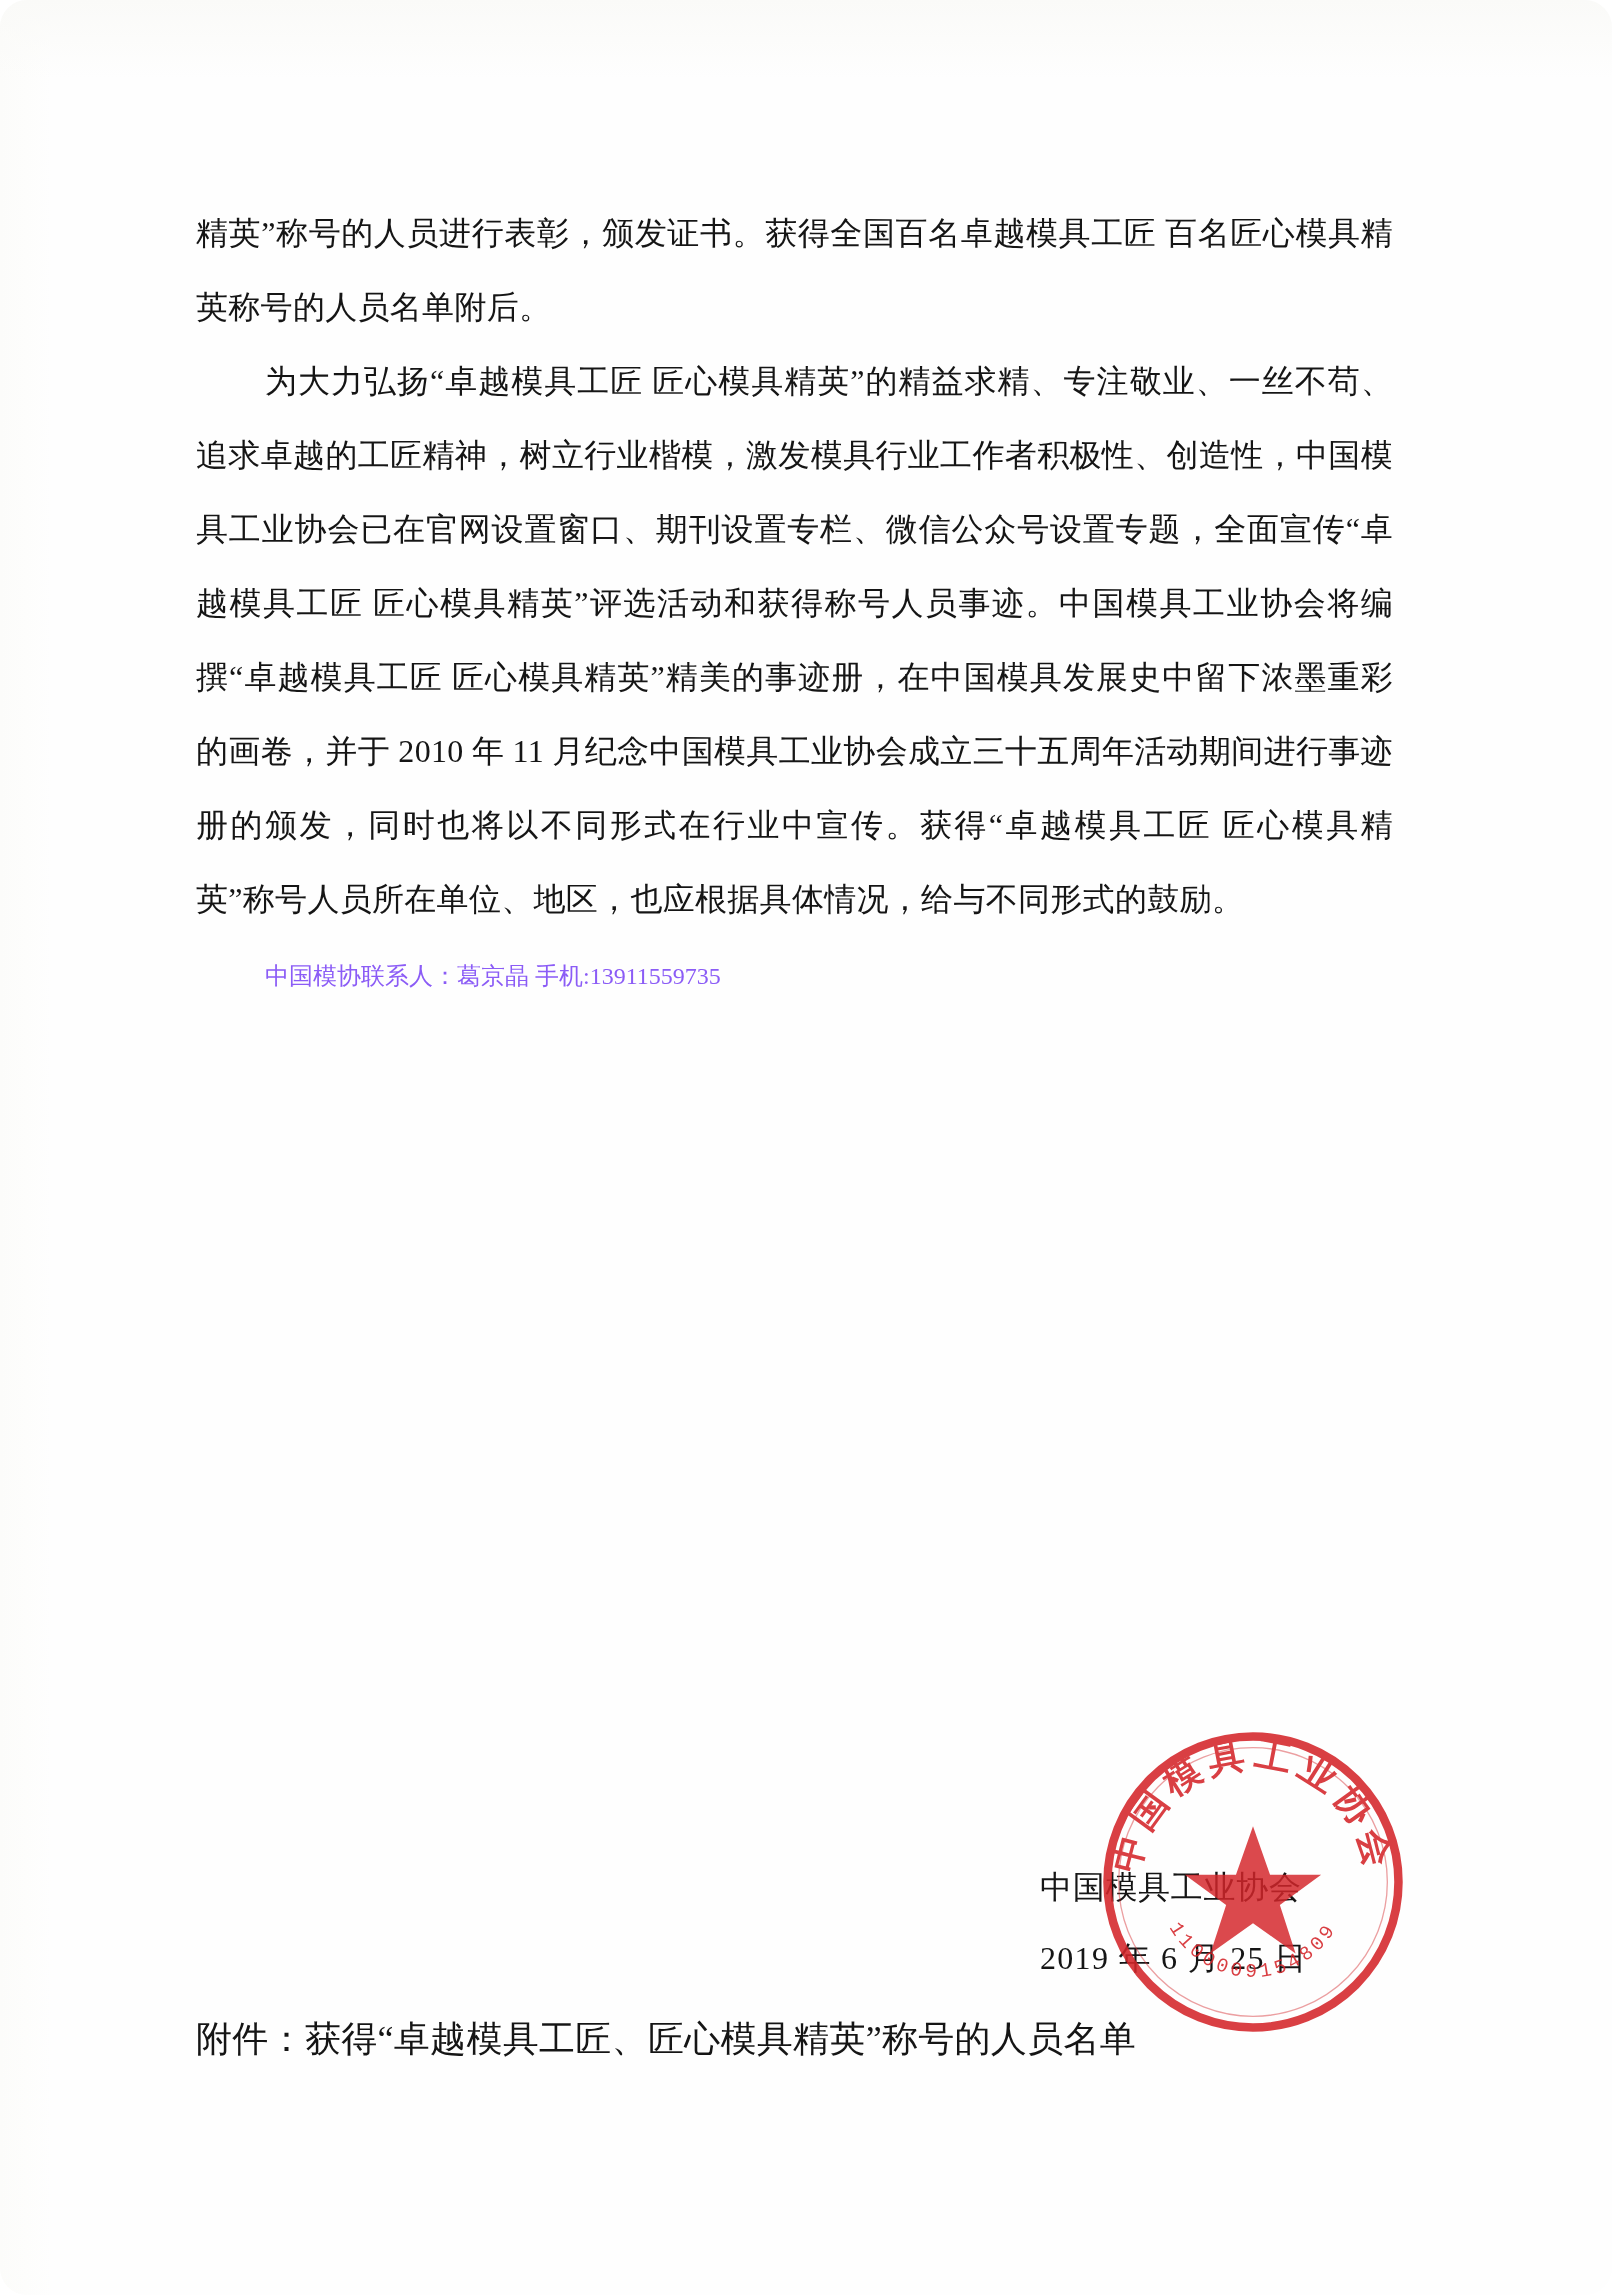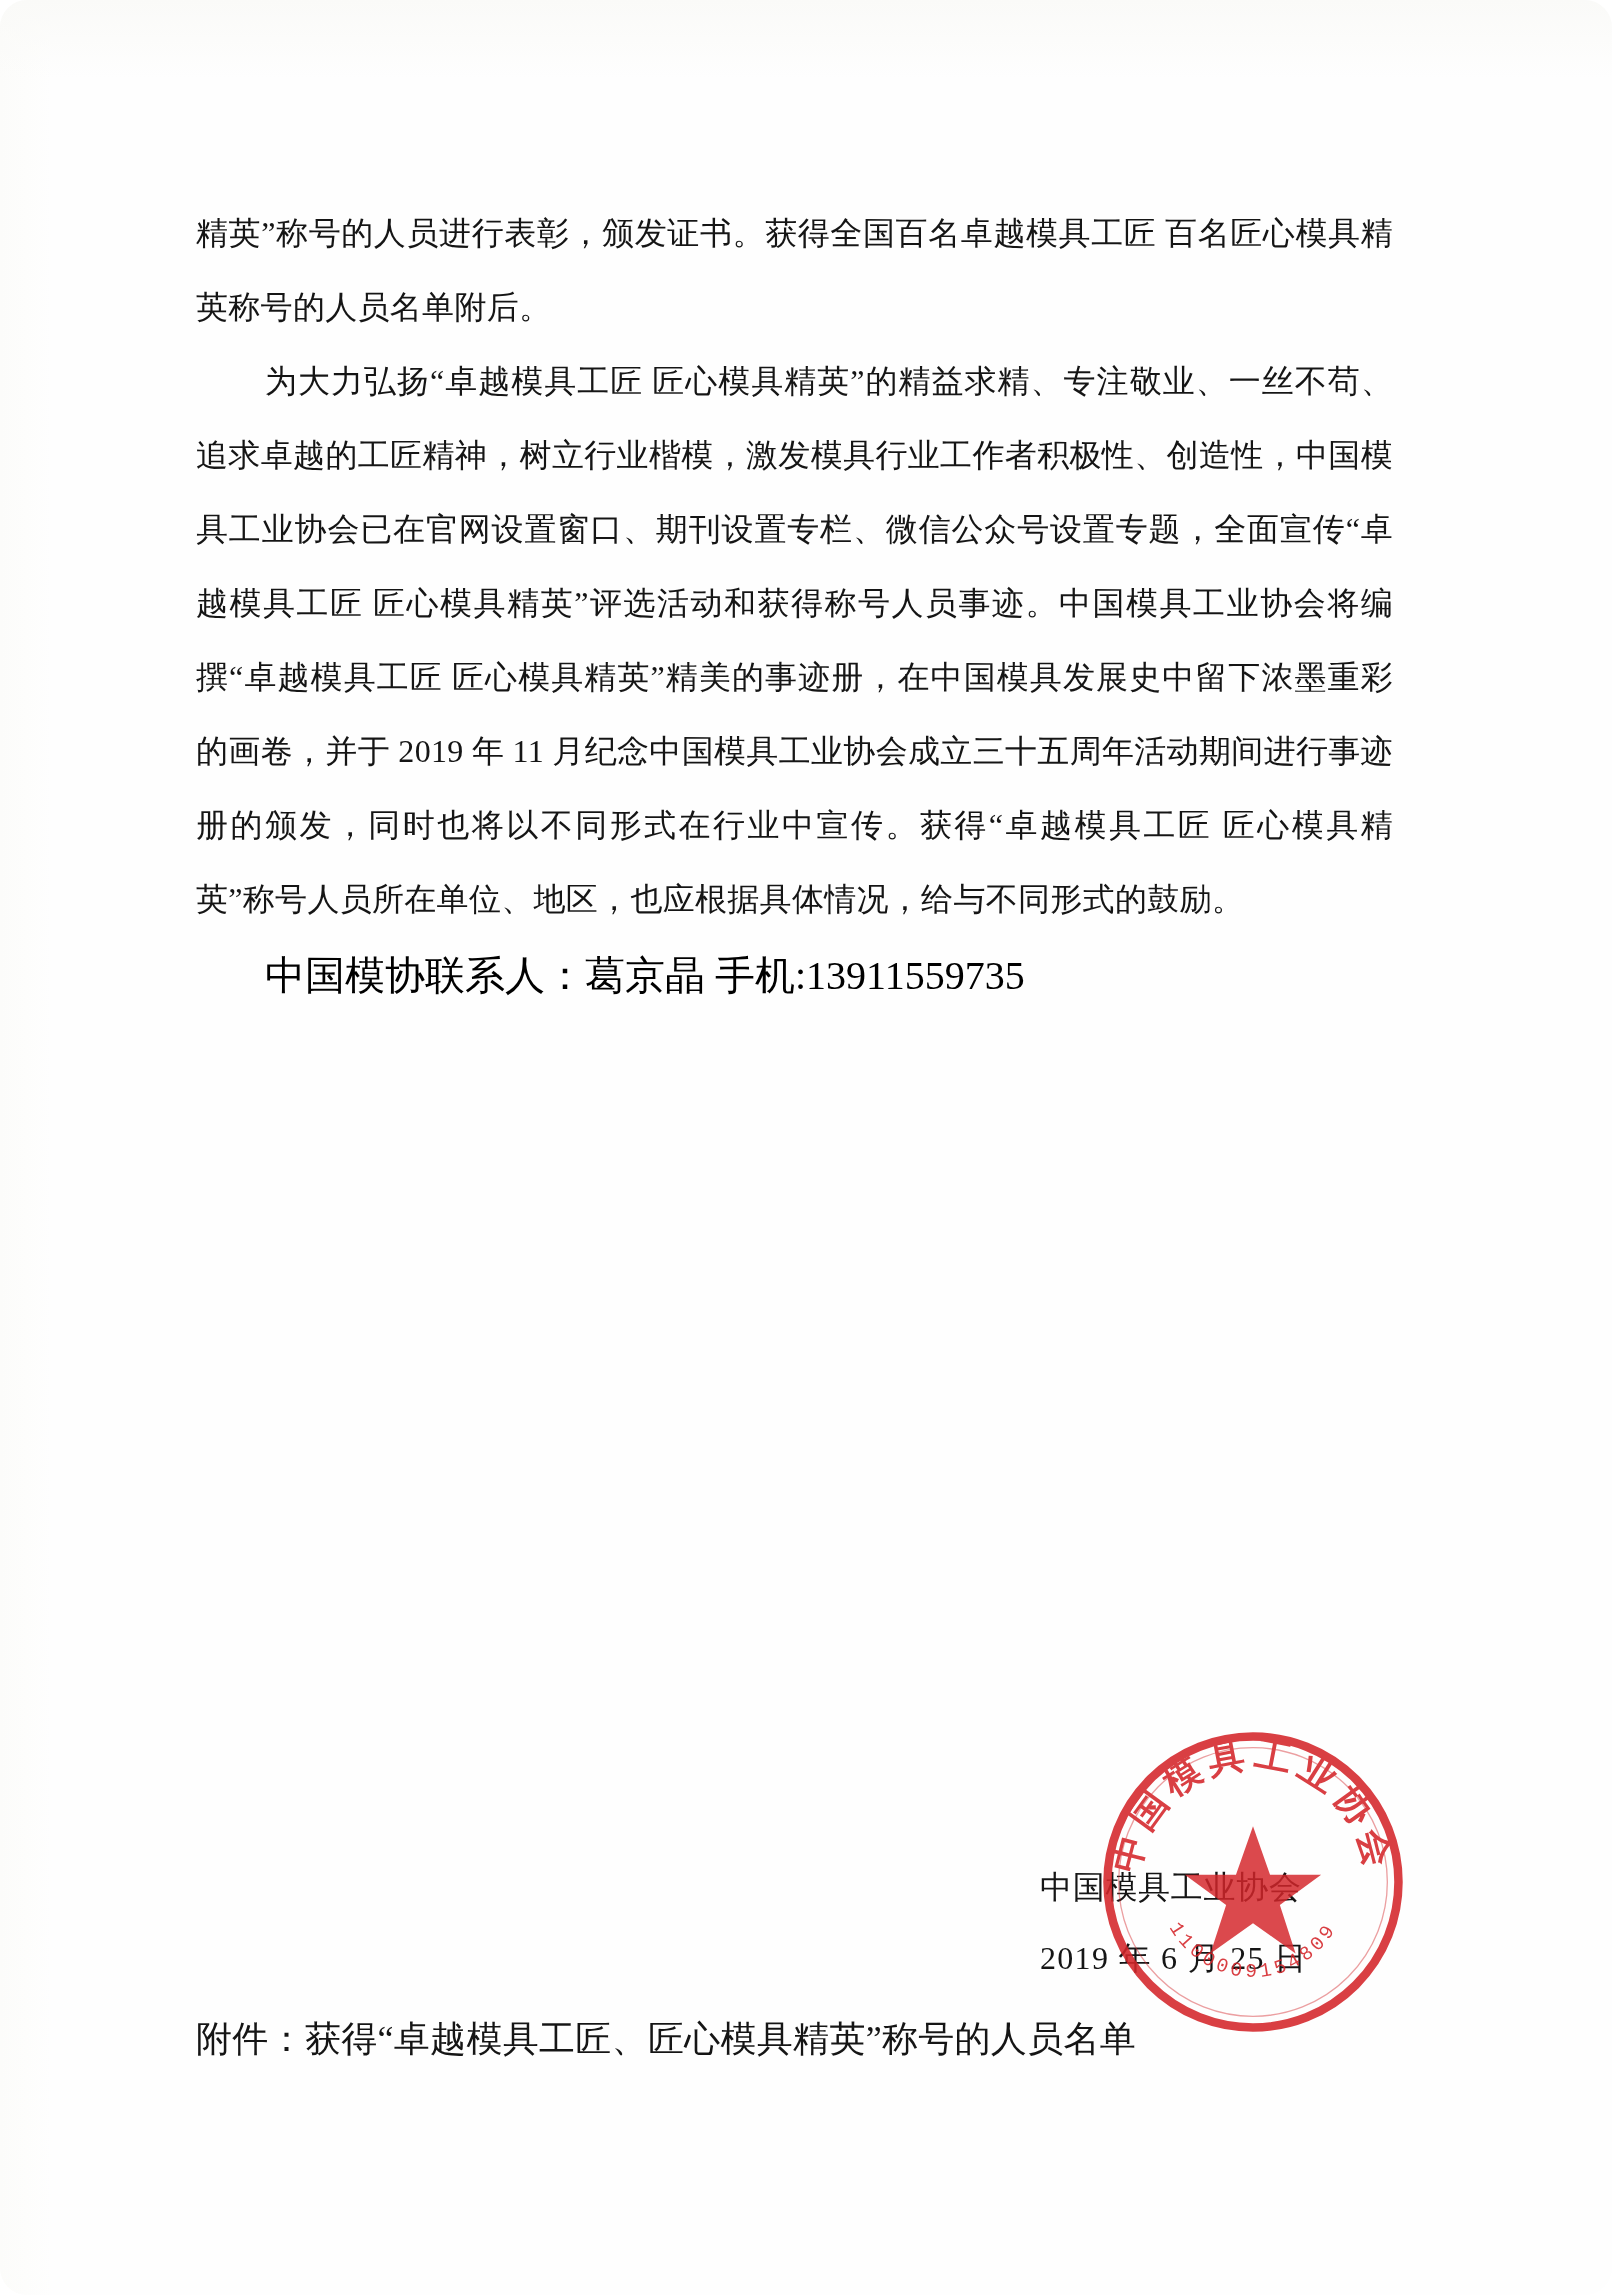--- a/index.html
+++ b/index.html
@@ -41,23 +41,23 @@
     text-align: justify;
     text-justify: inter-ideograph;
     letter-spacing: 0.3px;
     font-family: "Liberation Serif", "DejaVu Serif", serif;
   }
   p.indent {
     text-indent: 69px;
   }
   .contact-line {
     margin-top: 3.9px;
-    font-size: 40px;
+    font-size: 24px;
     line-height: 72px;
-    color: #000000;
+    color: #8b5cf6;
     text-indent: 69px;
   }
   
   .sign-block {
     position: absolute;
     left: 1040px;
     top: 1852px;
     font-size: 32px;
     line-height: 71px;
     color: #151515;
@@ -92,21 +92,21 @@
 </head>
 <body>
 
 <div class="page">
   <div class="scan-tint"></div>
 
   <div class="body-area">
 
     <p class="para">精英”称号的人员进行表彰，颁发证书。获得全国百名卓越模具工匠  百名匠心模具精英称号的人员名单附后。</p>
 
-    <p class="para indent">为大力弘扬“卓越模具工匠  匠心模具精英”的精益求精、专注敬业、一丝不苟、追求卓越的工匠精神，树立行业楷模，激发模具行业工作者积极性、创造性，中国模具工业协会已在官网设置窗口、期刊设置专栏、微信公众号设置专题，全面宣传“卓越模具工匠  匠心模具精英”评选活动和获得称号人员事迹。中国模具工业协会将编撰“卓越模具工匠  匠心模具精英”精美的事迹册，在中国模具发展史中留下浓墨重彩的画卷，并于 2019 年 11 月纪念中国模具工业协会成立三十五周年活动期间进行事迹册的颁发，同时也将以不同形式在行业中宣传。获得“卓越模具工匠  匠心模具精英”称号人员所在单位、地区，也应根据具体情况，给与不同形式的鼓励。</p>
+    <p class="para indent">为大力弘扬“卓越模具工匠  匠心模具精英”的精益求精、专注敬业、一丝不苟、追求卓越的工匠精神，树立行业楷模，激发模具行业工作者积极性、创造性，中国模具工业协会已在官网设置窗口、期刊设置专栏、微信公众号设置专题，全面宣传“卓越模具工匠  匠心模具精英”评选活动和获得称号人员事迹。中国模具工业协会将编撰“卓越模具工匠  匠心模具精英”精美的事迹册，在中国模具发展史中留下浓墨重彩的画卷，并于 2010 年 11 月纪念中国模具工业协会成立三十五周年活动期间进行事迹册的颁发，同时也将以不同形式在行业中宣传。获得“卓越模具工匠  匠心模具精英”称号人员所在单位、地区，也应根据具体情况，给与不同形式的鼓励。</p>
 
 
     <div class="contact-line">中国模协联系人：葛京晶  手机:13911559735</div>
   </div>
 
   <div class="sign-block">
     <div>中国模具工业协会</div>
     <div class="date">2019 年 6 月 25 日</div>
   </div>
 

